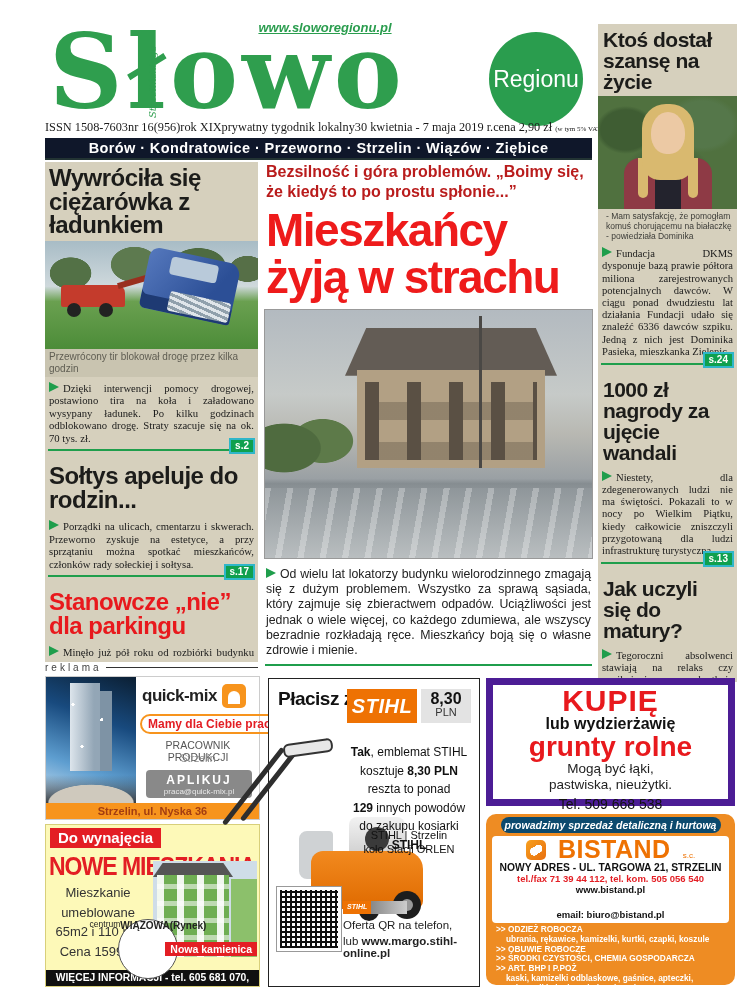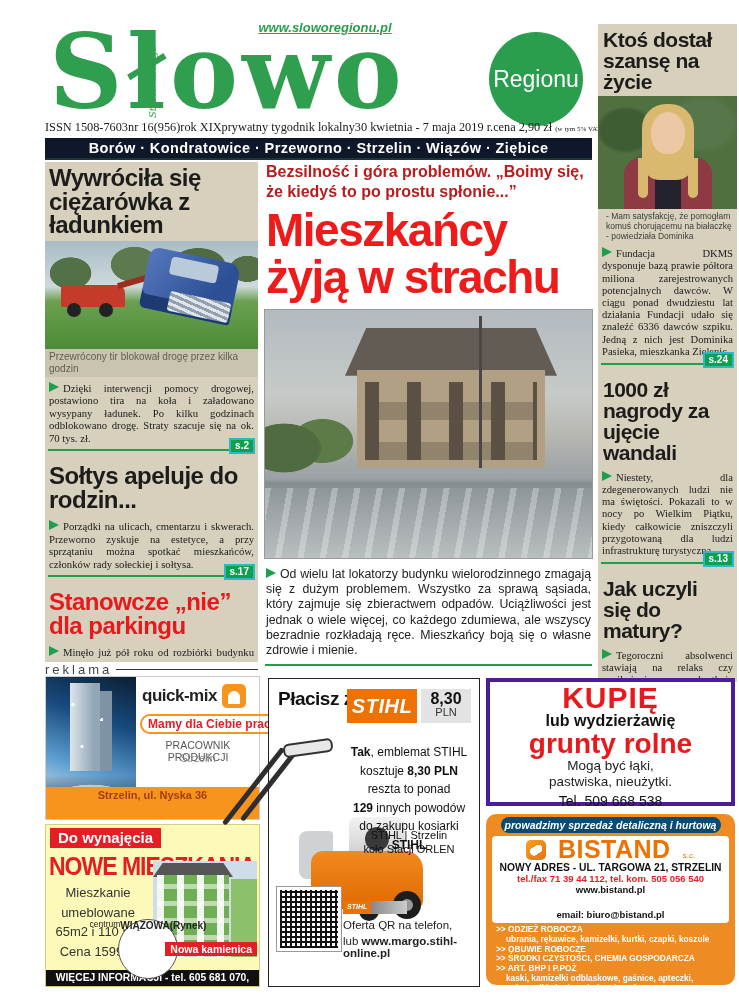--- a/index.html
+++ b/index.html
@@ -60,41 +60,41 @@
   .po-hair{position:absolute;left:44px;top:8px;width:52px;height:76px;background:#d9b96f;border-radius:24px 24px 18px 18px;}
   .po-face{position:absolute;left:53px;top:16px;width:34px;height:42px;background:#ecc9a4;border-radius:50% 50% 45% 45%;}
   .po-jacket{position:absolute;left:26px;top:62px;width:88px;height:51px;background:#8e3a45;border-radius:16px 16px 0 0;}
   .po-shirt{position:absolute;left:57px;top:66px;width:26px;height:47px;background:#23232d;}
   .po-strand{position:absolute;width:10px;height:40px;background:#d9b96f;top:62px;border-radius:0 0 5px 5px;}
   .cap-r{font-size:8.5px;line-height:1.15;color:#3c3c38;padding:3px 4px 2px 8px;}
   .teaser-r{position:relative;margin:2px 3px 9px 3px;padding:2px 1px 5px 1px;border-bottom:2px solid #1f9e4c;font-family:"Liberation Serif",serif;font-size:10.6px;line-height:1.15;color:#1a1a1a;text-align:justify;}
 
   
   .reklama-row{position:absolute;left:45px;top:662px;width:213px;display:flex;align-items:center;gap:4px;}
-  .reklama-label{font-size:13px;letter-spacing:3px;color:#444;}
+  .reklama-label{font-size:10px;letter-spacing:3px;color:#444;}
   .reklama-line{flex:1;border-top:1px solid #333;}
 
   
   .ad-quickmix{position:absolute;left:45px;top:676px;width:213px;height:142px;background:#fff;border:1px solid #ccc;}
   .qm-photo{position:absolute;left:0;top:0;width:90px;height:126px;overflow:hidden;background:linear-gradient(200deg,#0b1f33 0%,#184a7e 35%,#5e9ed0 70%,#cfe3f2 100%);}
   .qm-tower{position:absolute;left:24px;top:6px;width:30px;height:88px;background:linear-gradient(90deg,#dde5ec,#93a6b6 80%);}
   .qm-tower2{position:absolute;left:54px;top:14px;width:12px;height:80px;background:#7e93a5;}
   .qm-lights{position:absolute;inset:0;background:radial-gradient(3px 3px at 30% 22%,#fff 50%,transparent 55%),radial-gradient(3px 3px at 62% 34%,#fff 50%,transparent 55%),radial-gradient(3px 3px at 40% 55%,#fff 50%,transparent 55%);}
   .qm-pile{position:absolute;left:0;bottom:0;width:100%;height:28px;background:radial-gradient(70px 30px at 50% 100%,#cfc9bd 60%,transparent 62%),linear-gradient(180deg,transparent,#3a3f44);}
   .qm-brand-row{position:absolute;left:96px;top:7px;display:flex;align-items:center;gap:5px;}
   .qm-brand{font-size:17px;font-weight:bold;color:#222;letter-spacing:-0.5px;}
   .qm-logo{width:24px;height:24px;background:#f7941d;border-radius:5px;position:relative;}
   .qm-logo::after{content:"";position:absolute;left:6px;bottom:4px;width:12px;height:13px;background:#fff;border-radius:6px 6px 0 0;}
   .qm-offer{position:absolute;left:94px;top:37px;border:2px solid #f7941d;border-radius:12px;color:#e31e24;font-weight:bold;font-size:12px;padding:1px 6px;white-space:nowrap;}
   .qm-pos{position:absolute;left:94px;top:62px;width:116px;text-align:center;font-size:10.5px;color:#555;}
   .qm-city{position:absolute;left:94px;top:75px;width:116px;text-align:center;font-size:10.5px;color:#888;}
   .qm-btn{position:absolute;left:100px;top:93px;width:106px;background:#898989;border-radius:4px;text-align:center;color:#fff;padding:3px 0 2px;cursor:pointer;}
   .qm-btn-label{font-weight:bold;font-size:12px;letter-spacing:2px;display:block;}
   .qm-btn-mail{font-size:8px;color:#e9e9e9;display:block;}
-  .qm-bar{position:absolute;left:0;bottom:0;width:100%;height:32px;background:#f7941d;color:#a33d11;font-weight:bold;font-size:11px;text-align:center;line-height:16px;}
+  .qm-bar{position:absolute;left:0;bottom:0;width:100%;height:16px;background:#f7941d;color:#a33d11;font-weight:bold;font-size:11px;text-align:center;line-height:16px;}
 
   .ad-flats{position:absolute;left:45px;top:824px;width:213px;height:161px;background:#fdf9b8;border:1px solid #d8cf7a;}
   .fl-badge{position:absolute;left:4px;top:3px;background:#e31e24;color:#fff;font-weight:bold;font-size:15px;padding:1px 8px 2px;}
   .fl-head{position:absolute;left:3px;top:26px;width:207px;color:#e31e24;font-weight:bold;font-size:23px;letter-spacing:-1px;transform:scaleY(1.15);transform-origin:top left;white-space:nowrap;}
   .fl-lines{position:absolute;left:4px;top:58px;width:96px;text-align:center;font-size:13px;color:#333;line-height:1.5;}
   .fl-circle{position:absolute;left:72px;top:94px;width:58px;height:58px;background:#fff;border:1px solid #555;border-radius:50%;text-align:center;font-size:8.5px;color:#222;display:flex;justify-content:center;line-height:1.15;z-index:3;}
   .fl-circle .b{font-weight:bold;font-size:10px;}
   .fl-photo{position:absolute;right:2px;top:36px;width:104px;height:96px;overflow:hidden;background:#cfdde8;}
   .flb-roof{position:absolute;left:0;top:2px;width:80px;height:14px;background:#555;clip-path:polygon(0 100%,12% 0,88% 0,100% 100%);}
   .flb-build{position:absolute;left:4px;top:14px;width:72px;height:82px;background:#6fae52;background-image:repeating-linear-gradient(90deg,rgba(255,255,255,0.9) 0 7px,rgba(0,0,0,0) 7px 20px),repeating-linear-gradient(0deg,rgba(255,255,255,0.55) 0 5px,rgba(0,0,0,0) 5px 17px);}
@@ -121,21 +121,21 @@
   .mw-wheel{position:absolute;border-radius:50%;background:#1d1d1d;}
   .mw-hub{position:absolute;border-radius:50%;background:#999;}
   .st-qr{position:absolute;left:8px;top:208px;width:58px;height:58px;border:3px solid #fff;outline:1px solid #999;background:repeating-linear-gradient(0deg,#111 0 2px,transparent 2px 5px),repeating-linear-gradient(90deg,#111 0 2px,#fff 2px 5px);}
   .st-minilogo{position:absolute;left:74px;top:222px;display:flex;height:13px;}
   .st-minilogo .o{background:#ee7203;color:#fff;font-size:7px;font-style:italic;font-weight:bold;padding:2px 4px;}
   .st-minilogo .g{background:linear-gradient(90deg,#888,#ccc);width:36px;}
   .st-qr-text{position:absolute;left:74px;top:240px;font-size:11.5px;color:#222;}
   .st-qr-text2{position:absolute;left:74px;top:256px;font-size:11.5px;color:#222;}
   .st-qr-text2 .b{font-weight:bold;}
 
-  .ad-kupie{position:absolute;left:486px;top:678px;width:249px;height:128px;background:#fff;border:4px solid #4c1d95;text-align:center;box-sizing:border-box;}
+  .ad-kupie{position:absolute;left:486px;top:678px;width:249px;height:128px;background:#fff;border:7px solid #4c1d95;text-align:center;box-sizing:border-box;}
   .ku-1{font-size:30px;font-weight:bold;color:#e8191d;letter-spacing:1px;line-height:1.0;margin-top:1px;}
   .ku-2{font-size:16px;font-weight:bold;color:#111;margin-top:-1px;}
   .ku-3{font-size:28px;font-weight:bold;color:#e8191d;line-height:1.0;}
   .ku-4,.ku-5{font-size:13.5px;color:#222;line-height:1.2;}
   .ku-6{font-size:14px;color:#111;margin-top:3px;}
 
   .ad-bistand{position:absolute;left:486px;top:814px;width:249px;height:171px;background:#ee8c23;border-radius:10px;box-sizing:border-box;}
   .bi-pill{margin:3px auto 0;width:220px;background:#0c4a6e;border-radius:9px;color:#fff;font-style:italic;font-weight:bold;font-size:10.5px;text-align:center;padding:2px 0;}
   .bi-card{margin:3px 6px 0;background:#fff;border-radius:4px;padding:1px 4px 3px;text-align:center;}
   .bi-logo-row{display:flex;align-items:flex-end;justify-content:center;gap:12px;}
@@ -274,20 +274,24 @@
       <div class="qm-lights"></div>
       <div class="qm-pile"></div>
     </div>
     <div class="qm-brand-row">
       <span class="qm-brand">quick-mix</span>
       <span class="qm-logo"></span>
     </div>
     <div class="qm-offer">Mamy dla Ciebie pracę</div>
     <div class="qm-pos">PRACOWNIK PRODUKCJI</div>
     <div class="qm-city">Strzelin</div>
+    <div class="qm-btn">
+      <span class="qm-btn-label">APLIKUJ</span>
+      <span class="qm-btn-mail">praca@quick-mix.pl</span>
+    </div>
     <div class="qm-bar">Strzelin, ul. Nyska 36</div>
   </div>
 
   <div class="ad-flats">
     <div class="fl-badge">Do wynajęcia</div>
     <div class="fl-head">NOWE MIESZKANIA</div>
     <div class="fl-lines">
       <div>Mieszkanie</div>
       <div>umeblowane</div>
       <div>65m2 i 110 m2</div>

